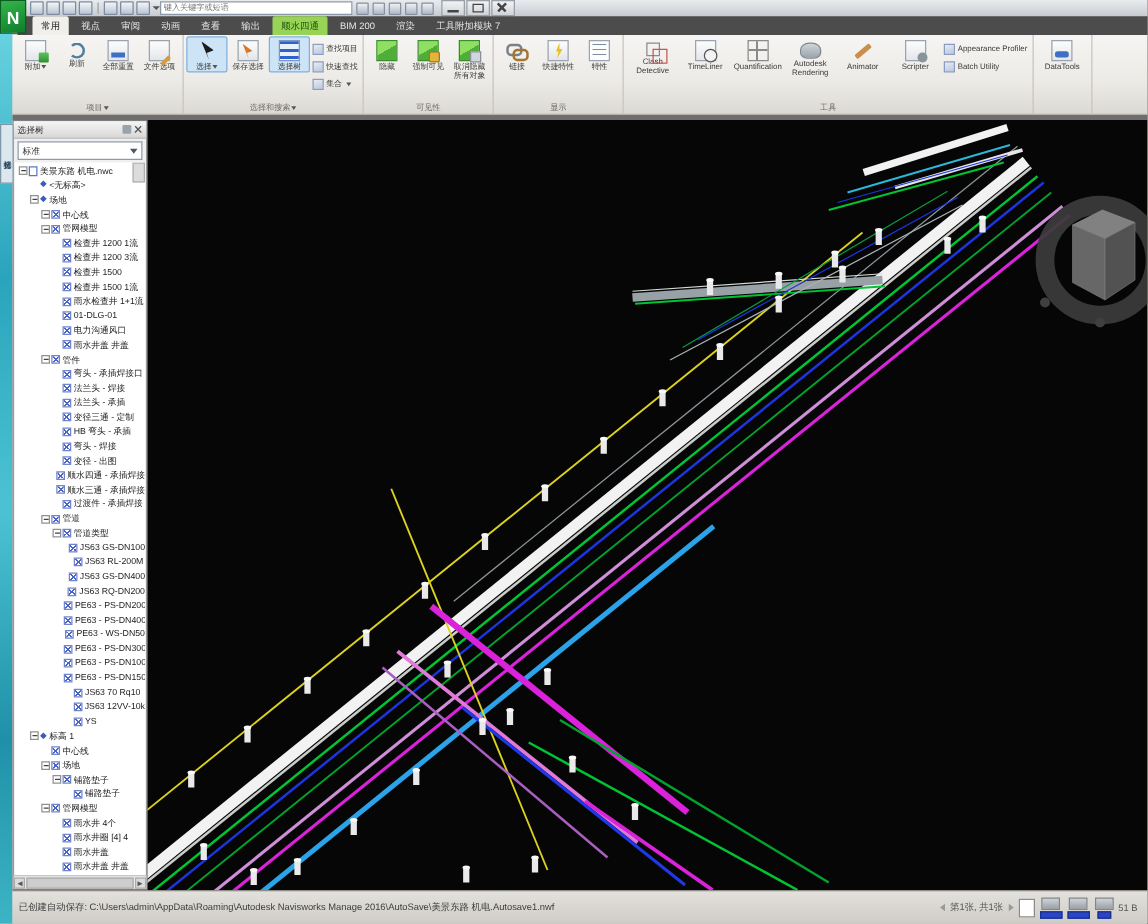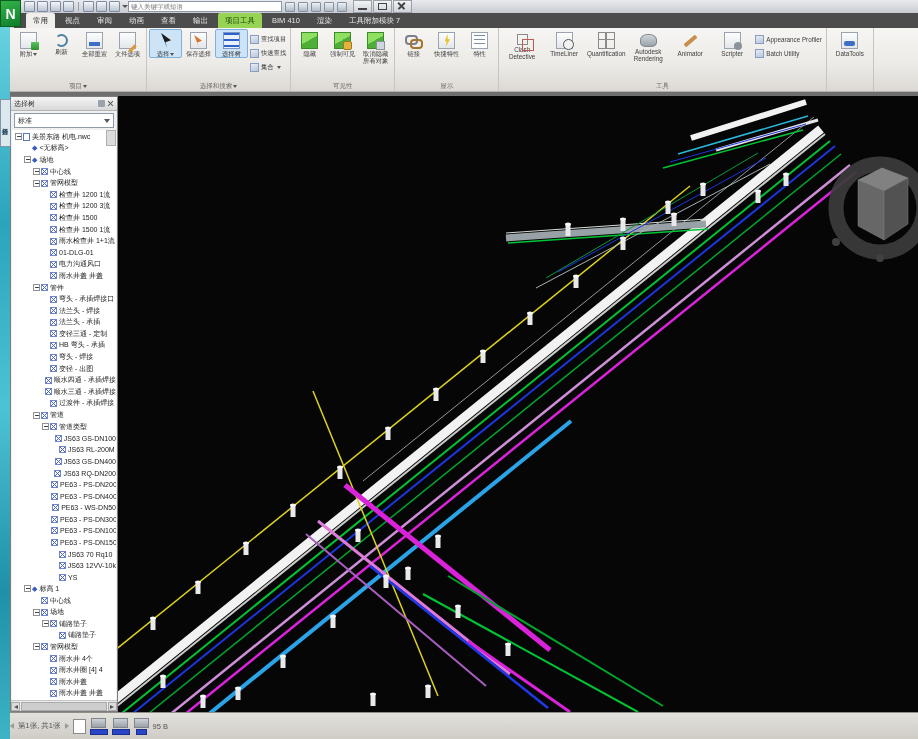--- a/index.html
+++ b/index.html
@@ -205,22 +205,22 @@
   </div>
 </div>
 
 <div id="tabstrip">
     <span class="tab selected">常用</span>
     <span class="tab">视点</span>
     <span class="tab">审阅</span>
     <span class="tab">动画</span>
     <span class="tab">查看</span>
     <span class="tab">输出</span>
-    <span class="tab contextual">项目工具</span>
-    <span class="tab">BIM 410</span>
+    <span class="tab contextual">顺水四通</span>
+    <span class="tab">BIM 200</span>
     <span class="tab">渲染</span>
     <span class="tab">工具附加模块 7</span>
   </div>
 <div id="ribbon">
     <div class="rgroup">
       <div class="rbody">
         <div class="bbtn">
           <div class="bi ic-page-plus"></div>
           <div class="blab">附加<span class="dar"></span></div>
         </div>
@@ -788,32 +788,33 @@
       <circle cx="806" cy="146" r="4" fill="#454545"></circle>
       <circle cx="762" cy="162" r="4" fill="#454545"></circle>
       <polygon points="740,84 764,72 790,82 766,95" fill="#8c8c8c" stroke="#9c9c9c" stroke-width="0.5"></polygon>
       <polygon points="740,84 766,95 766,144 740,130" fill="#707070" stroke="#8a8a8a" stroke-width="0.5"></polygon>
       <polygon points="766,95 790,82 790,128 766,144" fill="#595959" stroke="#8a8a8a" stroke-width="0.5"></polygon>
     </g>
   </svg>
 </div>
 
 <div id="statusbar">
+  <div id="sb-text">已创建自动保存: C:\Users\admin\AppData\Roaming\Autodesk Navisworks Manage 2016\AutoSave\美景东路 机电.Autosave1.nwf</div>
   <div id="sb-right">
     <span class="sbtri l"></span>
     <span id="sb-sheet">第1张, 共1张</span>
     <span class="sbtri r"></span>
     <span class="sb-pageico"></span>
     <span class="perf">
         <span class="pico"></span>
         <span class="pbar"></span>
       </span>
     <span class="perf">
         <span class="pico"></span>
         <span class="pbar"></span>
       </span>
     <span class="perf">
         <span class="pico"></span>
         <span class="pbar" style="width:9px"></span>
       </span>
-    <span id="sb-mem">95 B</span>
+    <span id="sb-mem">51 B</span>
   </div>
 </div>
 
 </body></html>

